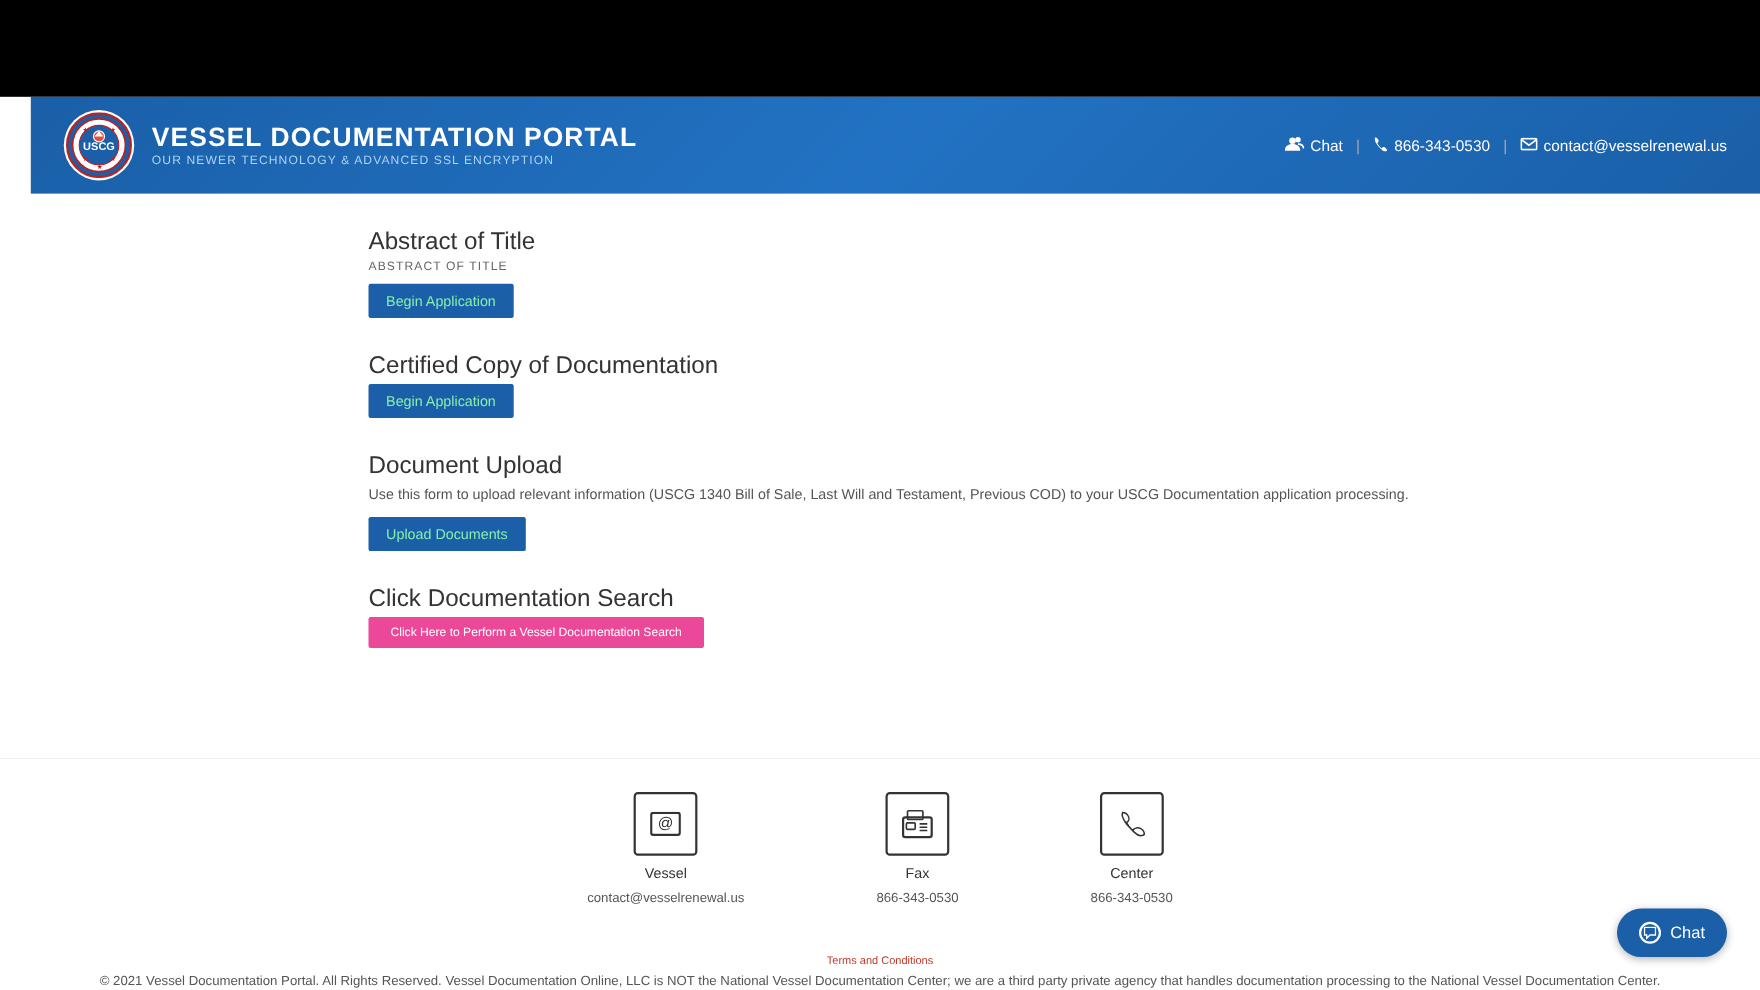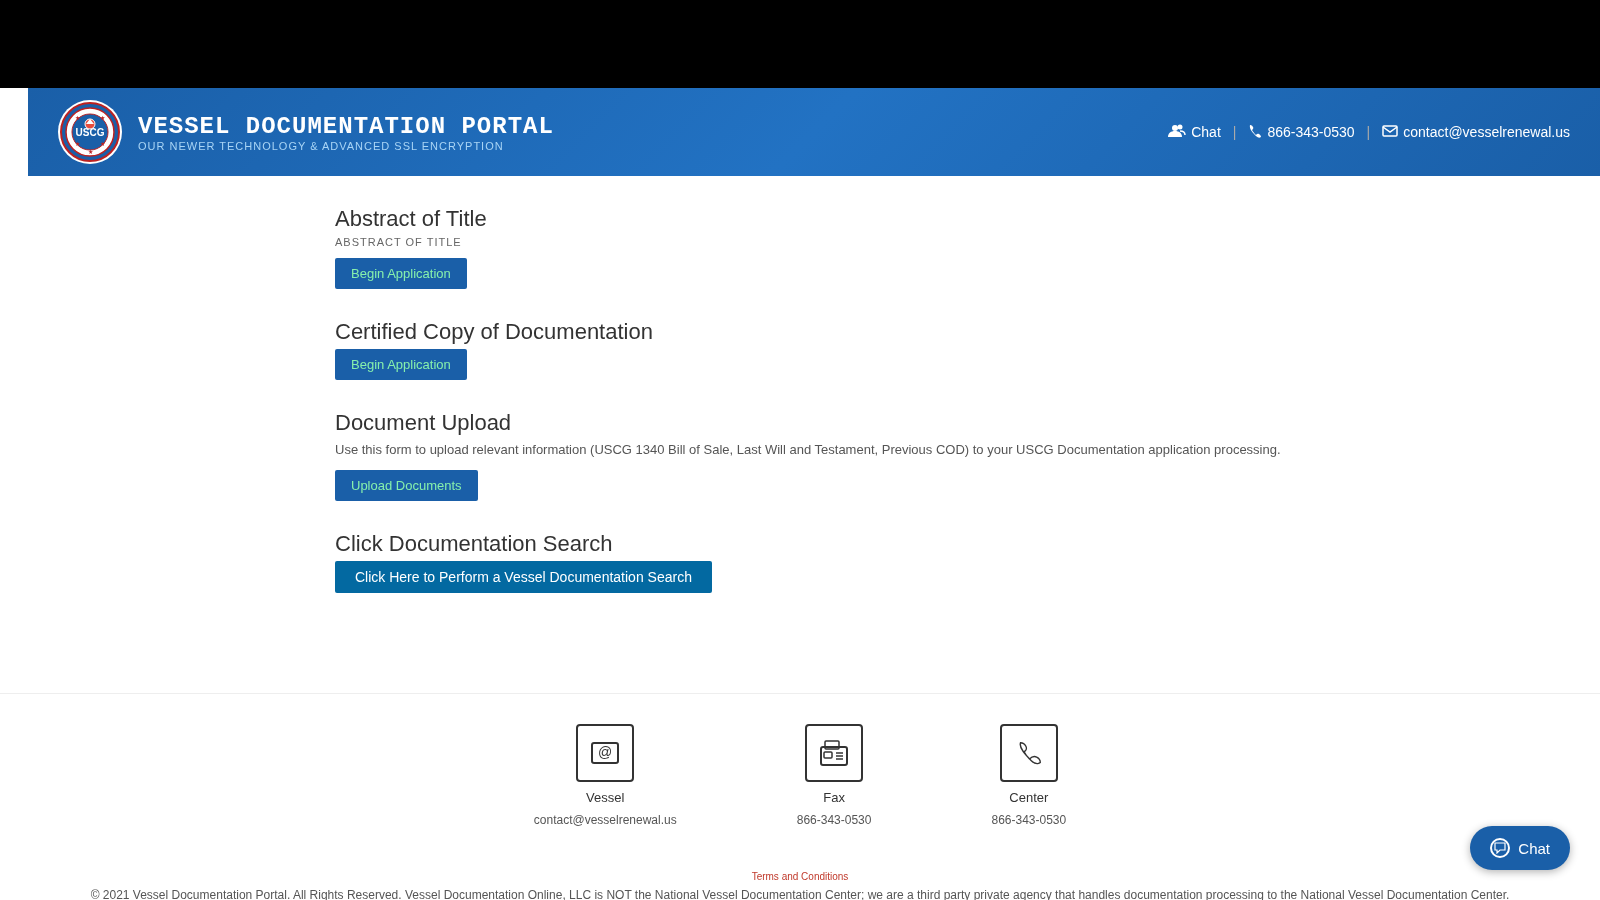--- a/index.html
+++ b/index.html
@@ -42,21 +42,20 @@
       width: 60px;
       height: 60px;
     }
     .header-title-block {}
     .header-title {
       color: #fff;
       font-size: 24px;
       font-weight: 900;
       letter-spacing: 1px;
       text-transform: uppercase;
-      font-family: Liberation Mono, monospace;
     }
     .header-subtitle {
       color: #a8d4f5;
       font-size: 11px;
       letter-spacing: 1px;
       text-transform: uppercase;
     }
     .header-right {
       display: flex;
       align-items: center;
@@ -105,25 +104,25 @@
     .btn-primary {
       background: #1a5fa8;
       color: #86efac;
       border: none;
       padding: 8px 16px;
       font-size: 13px;
       cursor: pointer;
       border-radius: 2px;
     }
     .btn-search {
-      background: #0369a1;
+      background: #ec4899;
       color: #fff;
       border: none;
       padding: 8px 20px;
-      font-size: 14px;
+      font-size: 11px;
       cursor: pointer;
       border-radius: 2px;
     }
 
     
     .footer-contact {
       background: #fff;
       padding: 30px 20px 20px;
       display: flex;
       justify-content: center;

